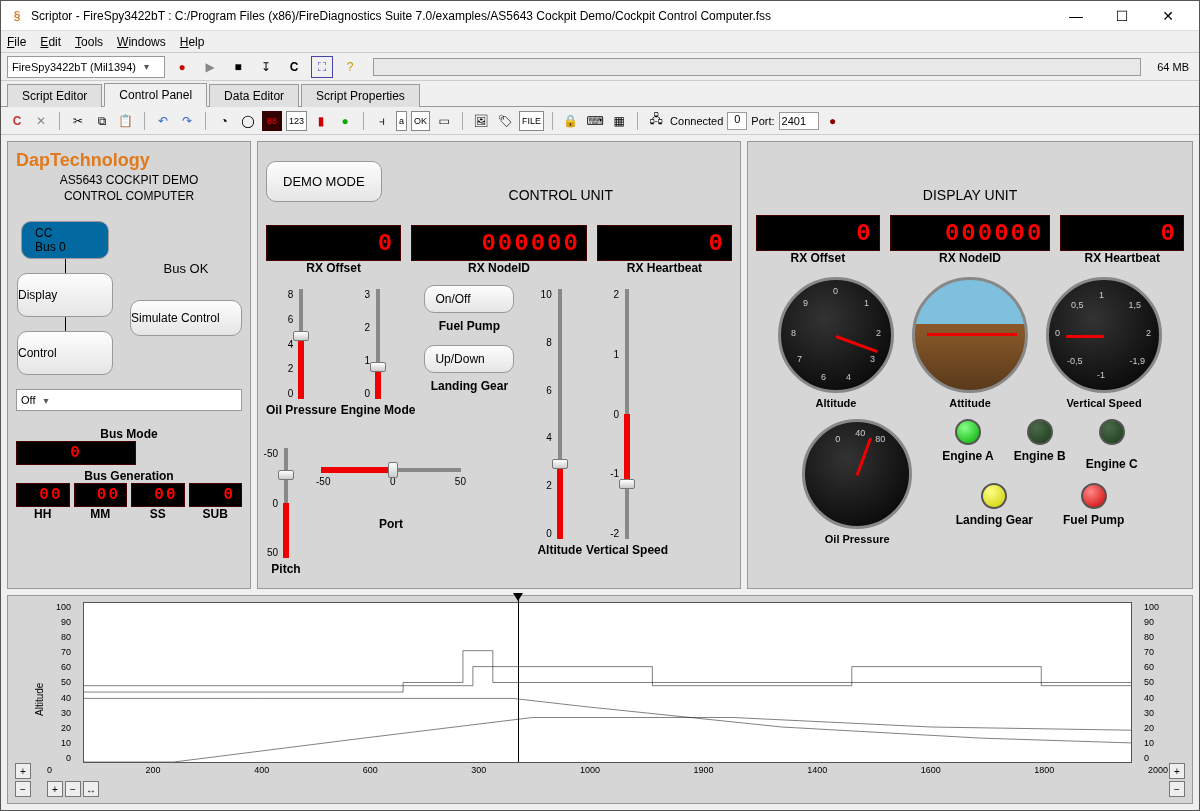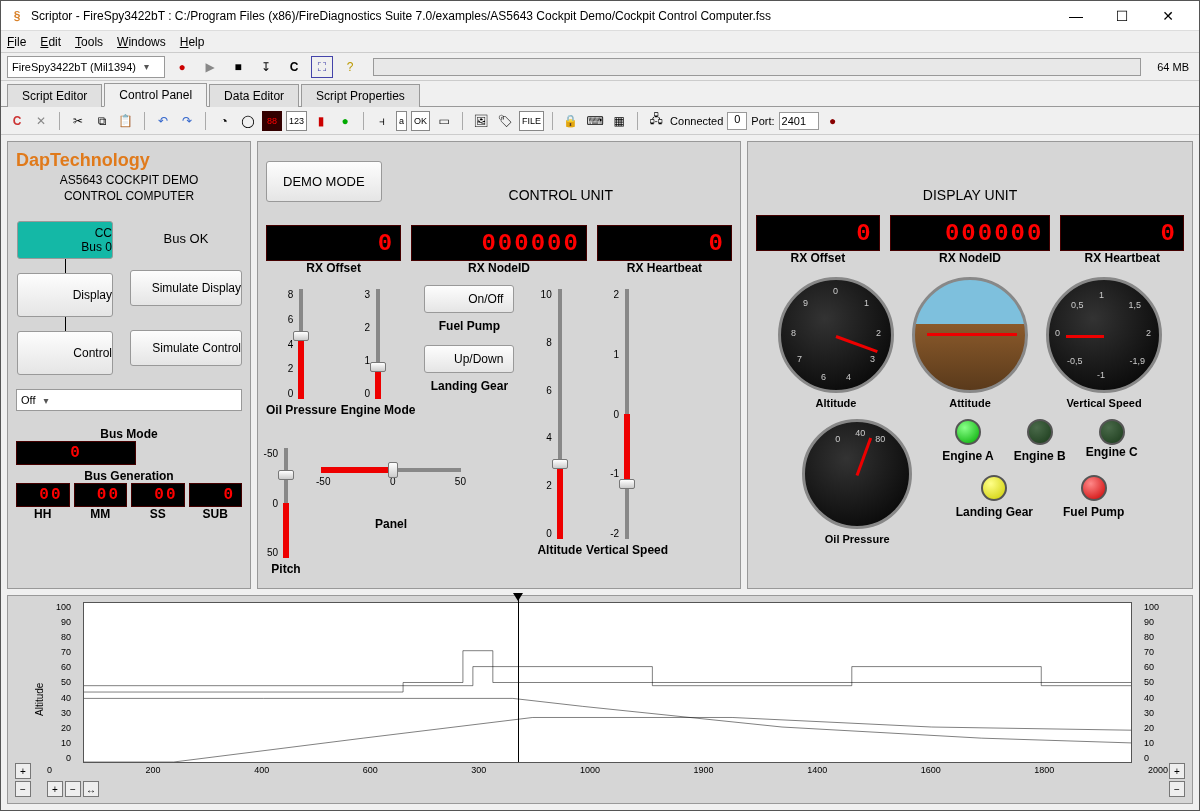--- a/index.html
+++ b/index.html
@@ -28,21 +28,21 @@
 .ico.box { border: 1px solid #888; background: #fff; font-size: 9px; padding: 0 2px; width: auto; }
 .portfield { width: 40px; height: 18px; border: 1px solid #999; background: #fff; font-size: 11px; padding: 0 2px; }
 .main { flex: 1; display: flex; flex-direction: column; padding: 6px; gap: 6px; overflow: hidden; }
 .panels { display: flex; gap: 6px; height: 448px; }
 .panel { border: 1px solid #999; background: #d6d6d6; padding: 8px; position: relative; }
 .panel-left { width: 244px; }
 .panel-mid { width: 484px; }
 .panel-right { flex: 1; }
 .brand { color: #e07a1b; font-weight: bold; font-size: 18px; font-family: Verdana, sans-serif; }
 .subtitle { text-align: center; font-size: 12px; margin-top: 2px; }
-.btn { border: 1px solid #999; background: linear-gradient(#fdfdfd,#e5e5e5); padding: 6px 10px; font-size: 12px; text-align: right; border-radius: 3px; }
+.btn { border: 1px solid #999; background: linear-gradient(#fdfdfd,#e5e5e5); padding: 6px 10px; font-size: 12px; text-align: left; border-radius: 10px; }
 .btn.big { padding: 12px 16px; font-size: 13px; }
 .lcd { background: #000; border: 1px solid #400; color: #f00; font-family: "Courier New", monospace; font-weight: bold; display: flex; align-items: center; justify-content: flex-end; padding: 2px 6px; letter-spacing: 2px; }
 .lcd-lg { height: 36px; font-size: 24px; }
 .lcd-sm { height: 24px; font-size: 16px; }
 .label-b { font-weight: bold; font-size: 12px; text-align: center; }
 .row { display: flex; gap: 8px; }
 .col { display: flex; flex-direction: column; }
 .sec-title { font-size: 14px; text-align: center; margin-bottom: 10px; margin-top: 37px; }
 .vslider { width: 40px; display: flex; flex-direction: column; align-items: center; }
 .vslider .track { width: 4px; height: 110px; background: #888; position: relative; margin: 4px 0; }
@@ -156,32 +156,31 @@
   <div class="main">
     <div class="panels">
 
       <div class="panel panel-left">
         <div class="brand">DapTechnology</div>
         <div class="subtitle">AS5643 COCKPIT DEMO</div>
         <div class="subtitle">CONTROL COMPUTER</div>
 
         <div class="row" style="margin-top:18px;gap:16px;align-items:center">
           <div class="col" style="width:100px;align-items:center">
-            <div class="btn" style="width:96px;padding:4px 0;background:#14b8a6">
+            <div class="btn" style="width:88px;padding:4px 13px;background:#0369a1">
               <div>CC</div>
               <div>Bus 0</div>
             </div>
             <div class="tree-conn"></div>
             <div class="btn" style="width:96px;padding:14px 0">Display</div>
             <div class="tree-conn"></div>
             <div class="btn" style="width:96px;padding:14px 0">Control</div>
           </div>
           <div class="col" style="gap:24px;flex:1;align-items:center">
             <span style="font-size:13px">Bus OK</span>
-            <div class="btn" style="width:112px;padding:10px 0">Simulate Display</div>
             <div class="btn" style="width:112px;padding:10px 0">Simulate Control</div>
           </div>
         </div>
 
         <div class="combo" style="width:100%;margin-top:14px">Off</div>
         <div class="label-b" style="margin-top:16px">Bus Mode</div>
         <div class="lcd lcd-sm" style="width:120px;justify-content:center">0</div>
         <div class="label-b" style="margin-top:4px">Bus Generation</div>
         <div class="row" style="gap:4px">
           <div class="col" style="flex:1">
@@ -319,21 +318,21 @@
               <div class="track">
                   <div class="fill" style="width:50%"></div>
                   <div class="thumb" style="left:48%"></div>
                 </div>
             </div>
             <div class="row" style="width:150px;justify-content:space-between;font-size:10px">
                 <span>-50</span>
                 <span>0</span>
                 <span>50</span>
               </div>
-            <div class="label-b" style="margin-top:30px">Panel</div>
+            <div class="label-b" style="margin-top:30px">Port</div>
           </div>
         </div>
       </div>
 
       <div class="panel panel-right">
         <div class="sec-title">DISPLAY UNIT</div>
         <div class="row" style="margin-top:12px;gap:10px">
           <div class="col" style="flex:1">
               <div class="lcd lcd-lg">0</div>
               <div class="label-b">RX Offset</div>
@@ -399,21 +398,21 @@
           <div class="col" style="gap:12px">
             <div class="row" style="gap:20px">
               <div class="col" style="align-items:center;gap:4px">
                   <div class="led green"></div>
                   <div class="label-b">Engine A</div>
                 </div>
               <div class="col" style="align-items:center;gap:4px">
                   <div class="led dark"></div>
                   <div class="label-b">Engine B</div>
                 </div>
-              <div class="col" style="align-items:center;gap:0">
+              <div class="col" style="align-items:center;gap:12px">
                   <div class="led dark"></div>
                   <div class="label-b">Engine C</div>
                 </div>
             </div>
             <div class="row" style="gap:30px;justify-content:center">
               <div class="col" style="align-items:center;gap:4px">
                   <div class="led yellow"></div>
                   <div class="label-b">Landing Gear</div>
                 </div>
               <div class="col" style="align-items:center;gap:4px">

